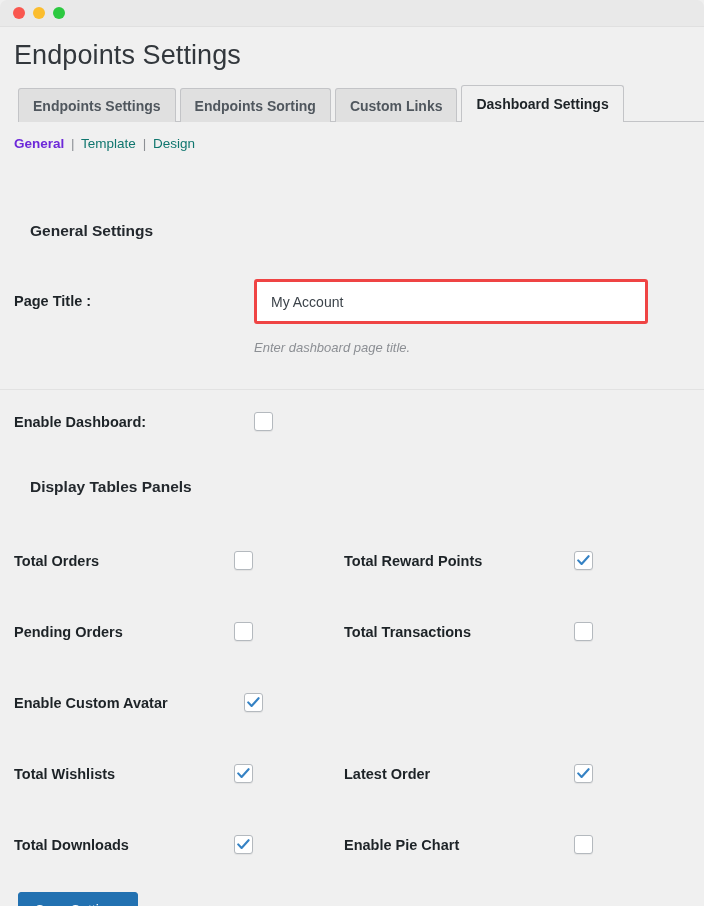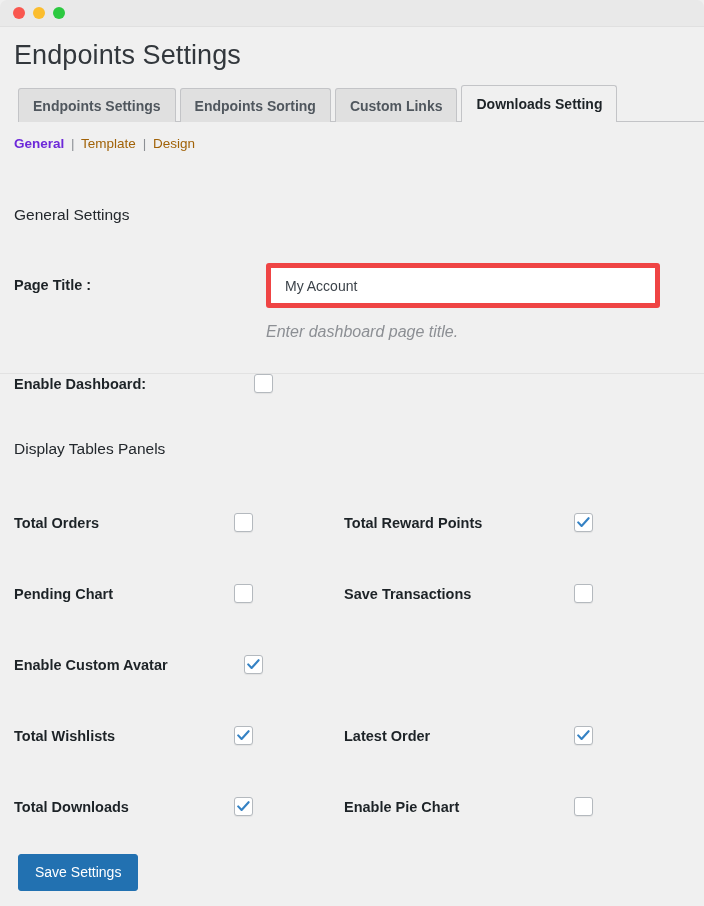--- a/index.html
+++ b/index.html
@@ -132,95 +132,95 @@
     padding: 13px 0 0 14px;
     font-size: 13.5px;
     line-height: 18px;
     color: #50575e;
   }
   .subnav .current {
     color: #6d28d9;
     font-weight: 700;
   }
   .subnav a {
-    color: #a16207;
+    color: #0f766e;
     text-decoration: none;
     cursor: pointer;
   }
   .subnav .sep {
     color: #8c8f94;
     padding: 0 3px;
   }
 
   
   .section-heading {
     font-size: 15.5px;
-    font-weight: 400;
+    font-weight: 700;
     color: #23282d;
     padding: 0 0 0 14px;
-    margin: 0;
+    margin: 16px;
     line-height: 20px;
   }
 
   .general-block {
     padding-top: 52px;
   }
 
   .field-row {
     display: flex;
     align-items: flex-start;
     padding: 0 0 0 14px;
     margin-top: 38px;
-    gap: 12px;
   }
   .field-label {
     width: 240px;
     flex: 0 0 240px;
     font-size: 14.5px;
     font-weight: 700;
     color: #1d2327;
     line-height: 18px;
     padding-top: 13px;
   }
   .field-control {
     flex: 1 1 auto;
     padding-right: 60px;
   }
   .text-input {
     display: block;
     width: 394px;
     height: 45px;
     background: #ffffff;
-    border: 5px solid #ef4444;
+    border: 3px solid #ef4444;
     border-radius: 3px;
     font-family: "Liberation Sans", sans-serif;
     font-size: 14px;
     color: #3c434a;
     padding: 0 14px;
     outline: none;
   }
   .field-help {
-    font-size: 16px;
+    font-size: 13px;
     font-style: italic;
     color: #8c8f94;
     margin-top: 15px;
     line-height: 18px;
   }
 
   .divider {
     height: 1px;
     background: #e2e2e2;
     margin-top: 32px;
   }
 
   
   .simple-row {
     display: flex;
     align-items: center;
     padding-left: 14px;
+    margin-top: 22px;
   }
   .simple-row .lbl {
     width: 240px;
     flex: 0 0 240px;
     font-size: 14.5px;
     font-weight: 700;
     color: #1d2327;
     line-height: 18px;
   }
 
@@ -310,21 +310,21 @@
         <div class="tab">
           <span>Endpoints Settings</span>
         </div>
         <div class="tab">
           <span>Endpoints Sorting</span>
         </div>
         <div class="tab">
           <span>Custom Links</span>
         </div>
         <div class="tab active">
-          <span>Downloads Setting</span>
+          <span>Dashboard Settings</span>
         </div>
       </div>
       <div class="tabs-underline"></div>
     </div>
 
     <div class="subnav">
       <span class="current">General</span>
       <span class="sep">|</span>
       <a>Template</a>
       <span class="sep">|</span>
@@ -368,27 +368,27 @@
           <span class="cb checked">
             <svg class="tick" width="13" height="11" viewBox="0 0 13 11">
                 <path d="M1.2 5.4 L4.6 9.0 L11.6 1.2" fill="none" stroke="#3582c4" stroke-width="2.1" stroke-linecap="round" stroke-linejoin="round"></path>
               </svg>
           </span>
         </div>
       </div>
 
       <div class="panel-row">
         <div class="panel-cell left">
-          <span class="lbl">Pending Chart</span>
+          <span class="lbl">Pending Orders</span>
           <span class="cb">
             
           </span>
         </div>
         <div class="panel-cell right">
-          <span class="lbl">Save Transactions</span>
+          <span class="lbl">Total Transactions</span>
           <span class="cb">
             
           </span>
         </div>
       </div>
 
       <div class="panel-row">
         <div class="panel-cell right">
           <span class="lbl">Enable Custom Avatar</span>
           <span class="cb checked">

